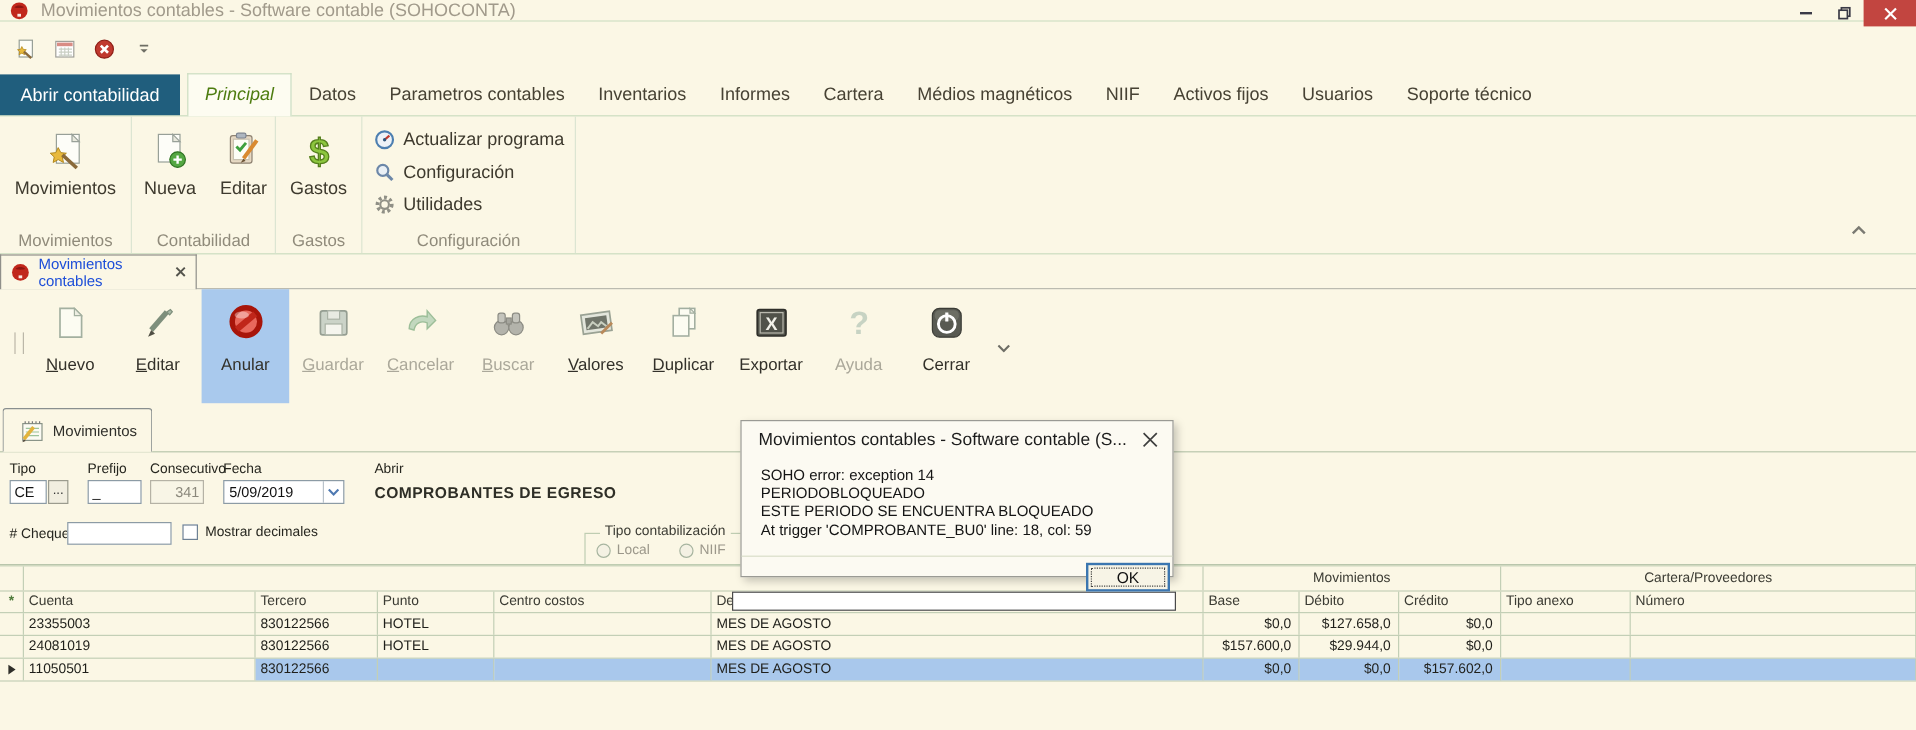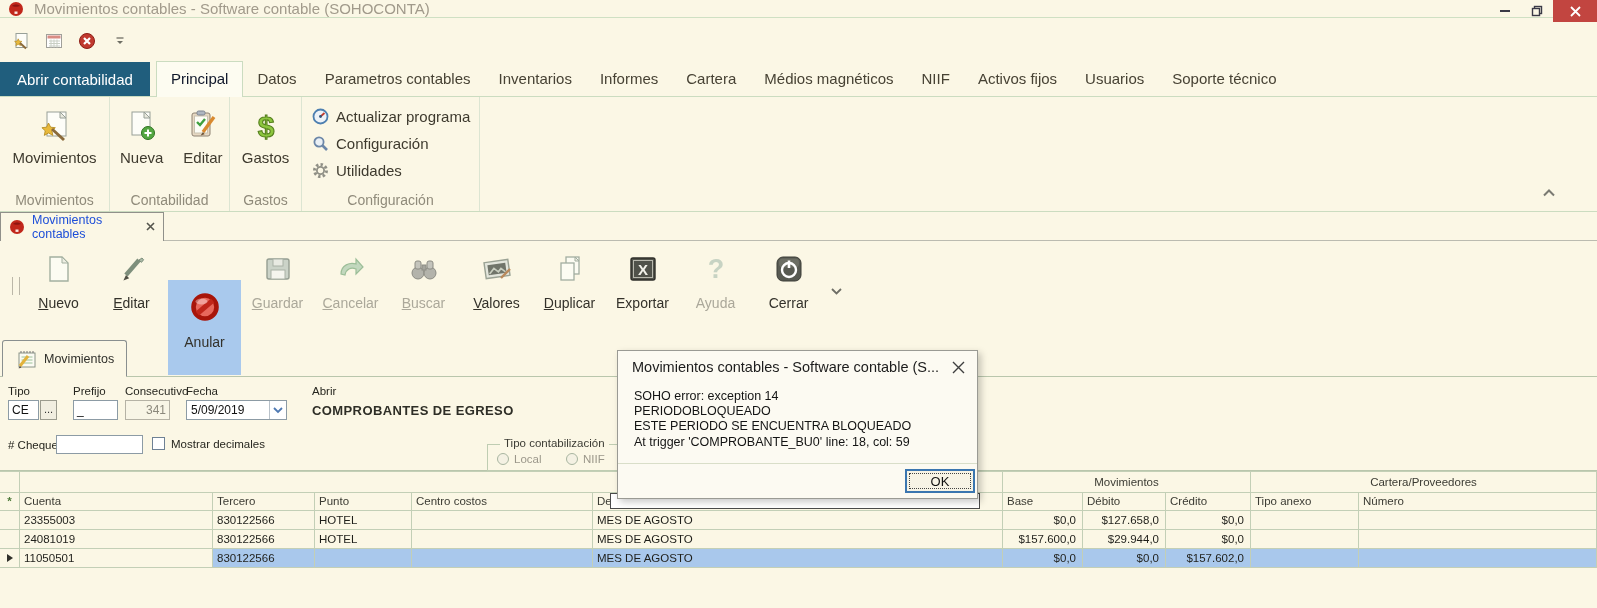--- a/index.html
+++ b/index.html
@@ -20,22 +20,22 @@
   
   .qat { position:absolute; top:23px; left:0; width:100%; height:35px;
     display:flex; align-items:center; gap:15px; padding-left:12px; }
   .qat .qico { width:18px; height:18px; display:flex; align-items:center; justify-content:center; }
   
   .ribbontabs { position:absolute; top:58px; left:0; width:100%; height:39px;
     display:flex; align-items:flex-end; border-bottom:1px solid #CBDCC0; }
   .filebtn { background:#205E7D; color:#FFF; font-size:15px; height:34px; padding:0 17px;
     display:flex; align-items:center; margin-right:6px; }
   .rtab { font-size:15px; color:#474234; padding:8px 14px 9px 14px; white-space:nowrap; }
-  .rtab.active { background:#FDFCF1; color:#0f172a; border:1px solid #CBDCC0;
-    border-bottom:none; margin-bottom:-1px; padding-bottom:10px; }
+  .rtab.active { background:#FDFCF1; color:#4d7c0f; border:1px solid #CBDCC0;
+    border-bottom:none; margin-bottom:-1px; padding-bottom:10px;font-style:italic; }
   
   .ribbon { position:absolute; top:97px; left:0; width:100%; height:115px;
     border-bottom:1px solid #CBDCC0; display:flex; }
   .rgroup { position:relative; height:100%; border-right:1px solid #DCE5D2; padding-top:6px; }
   .rgroup .caption { position:absolute; bottom:3px; left:0; right:0; text-align:center;
     font-size:14px; color:#908B7B; }
   .bigbtn { display:flex; flex-direction:column; align-items:center; gap:6px;
     padding:6px 10px 0 10px; font-size:15px; color:#3E3A2E; }
   .bigbtn .bico { width:34px; height:34px; }
   .g1 { width:110px; } .g2 { width:120px; display:flex; } .g3 { width:72px; } .g4 { width:178px; }
@@ -54,21 +54,21 @@
   
   .toolbar { position:absolute; top:241px; left:0; width:100%; height:97px;
     display:flex; padding-left:12px; }
   .grip { width:8px; height:18px; margin:36px 2px 0 0;
     border-left:1px solid #BBB7A8; border-right:1px solid #BBB7A8; }
   .tbtn { width:73px; height:95px; display:flex; flex-direction:column; align-items:center;
     justify-content:flex-start; padding-top:12px; gap:10px; font-size:14px; }
   .tbtn .ticon { width:34px; height:32px; display:flex; align-items:center; justify-content:center; }
   .tbtn .tlabel { color:#33312A; white-space:nowrap; }
   .tbtn.disabled .tlabel { color:#ABA89A; }
-  .tbtn.selected { background:#A9C9ED;margin-top:39px; }
+  .tbtn.selected { background:#A9C9ED; }
   .tb-chev { margin-top:40px; margin-left:6px; }
   
   .subtabs { position:absolute; top:338px; left:0; width:100%; height:38px; }
   .stab { position:absolute; bottom:-1px; display:flex; align-items:center; gap:7px;
     padding:0 12px; background:linear-gradient(#FEFEFA,#F0EDDE);
     border:1px solid #898F8F; border-radius:3px 3px 0 0; font-size:12.5px; color:#2F2F2A; }
   .stab.active { left:2px; height:37px; border-bottom:1px solid #FBF7E5; z-index:3; background:#FBF7E5;}
   .stab.inactive { left:117px; height:31px; }
   .stab .sico { width:22px; height:20px; }
   
@@ -107,21 +107,21 @@
   .w5{width:410px}.w6{width:80px}.w7{width:83px}.w8{width:85px}.w9{width:108px}.w10{width:238px}
   .wg1{width:983px}.wg2{width:248px}.wg3{width:346px}
   .sel { background:#A9C8EC; }
   .corner { color:#4E7A3A; font-weight:bold; text-align:center; padding:2px 0; }
   .rowmark { display:flex; align-items:center; justify-content:center; padding:0; }
   .rowmark .tri { width:0; height:0; border-left:6px solid #2F2F2A;
     border-top:4px solid transparent; border-bottom:4px solid transparent; }
   .hdr-editor { position:absolute; left:610px; top:493px; width:370px; height:16px;
     background:#FFF; border:1px solid #4A4A4A; z-index:10; }
   
-  .dialog { position:absolute; left:617px; top:350px; width:361px; height:149px;
+  .dialog { position:absolute; left:617px; top:350px; width:361px; height:131px;
     background:#FCFAF2; border:1px solid #9A9A94; box-shadow:3px 3px 7px rgba(0,0,0,.22); z-index:50; }
   .dialog .dtitle { position:absolute; top:8px; left:14px; font-size:14.5px; color:#1C1C1C; }
   .dialog .dclose { position:absolute; top:9px; right:12px; }
   .dialog .dbody { position:absolute; top:38px; left:16px; font-size:12.5px;
     line-height:15.2px; color:#141414; }
   .dialog .dsep { position:absolute; left:0; right:0; top:112px; height:1px; background:#D9DEC9; }
   .okbtn { position:absolute; left:287px; top:118px; width:70px; height:24px;
     border:2px solid #3B76B0; background:#F7F4E6; font-size:13px; color:#111;
     display:flex; align-items:center; justify-content:center; }
   .okbtn .focusring { position:absolute; inset:2px; border:1px dotted #444; }

